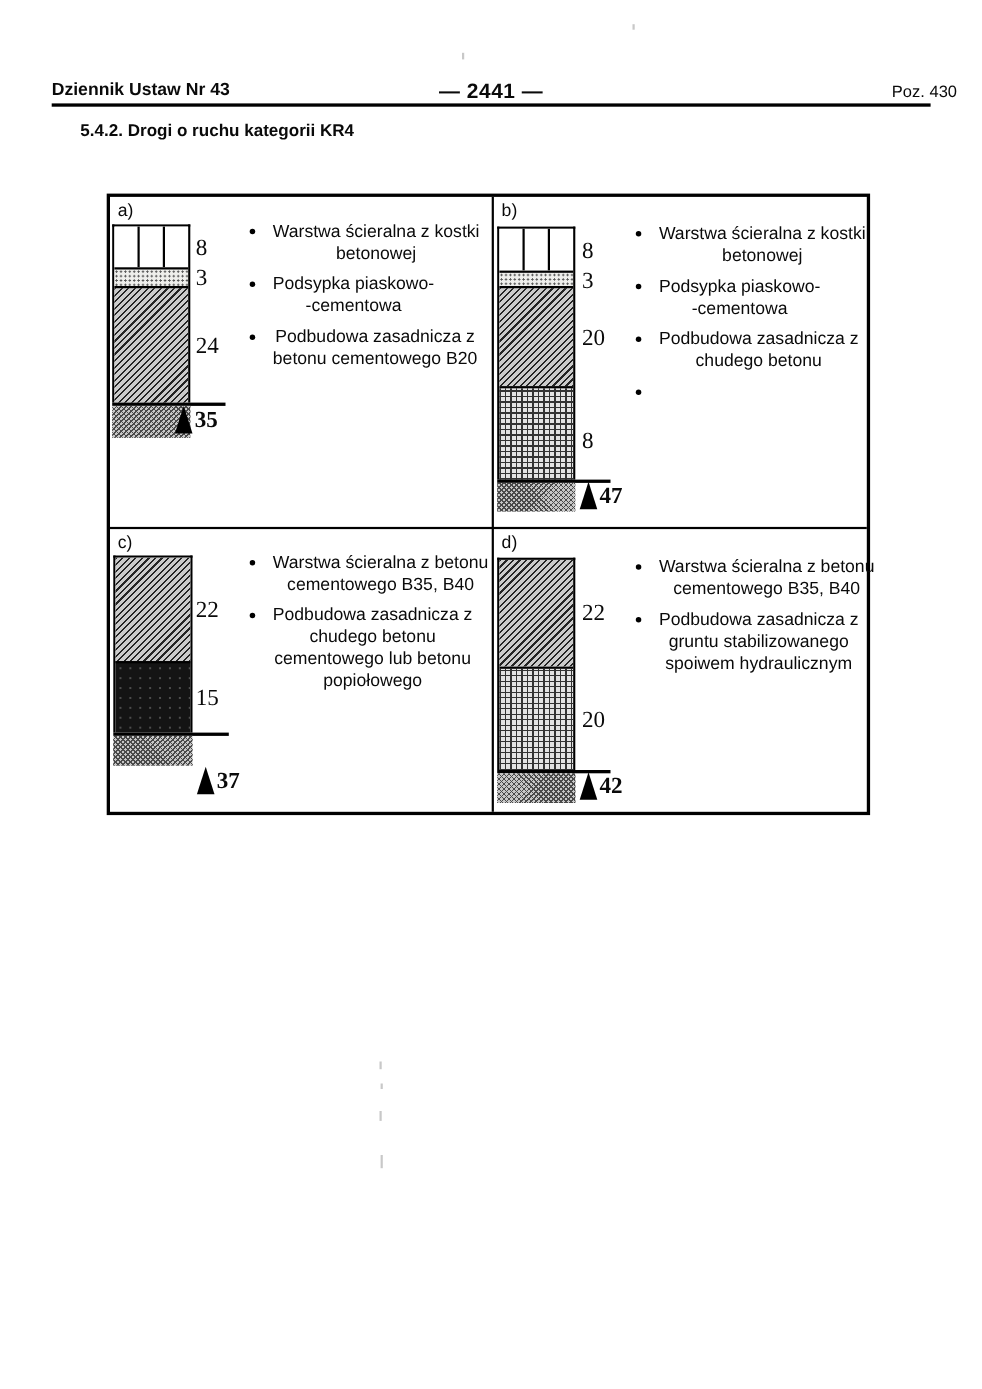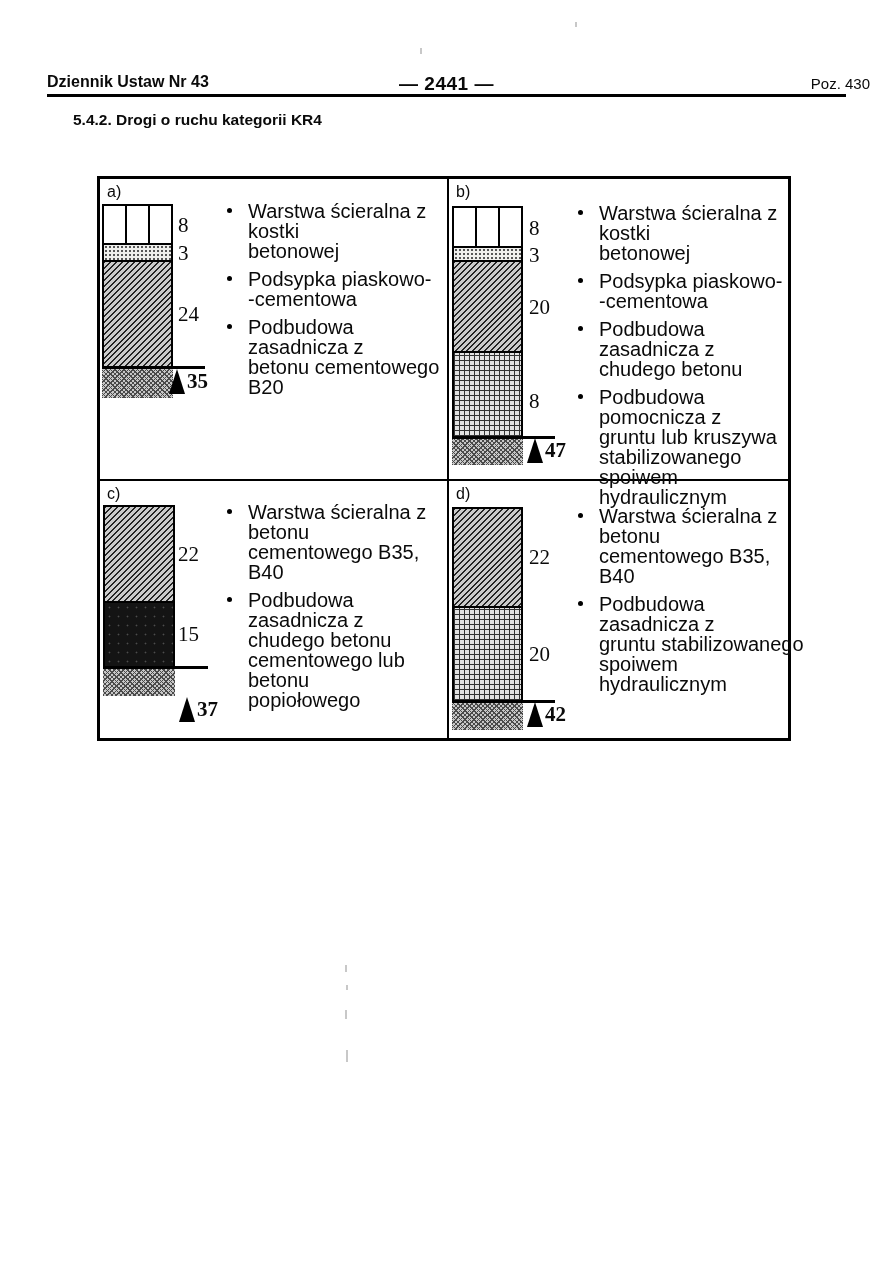--- a/index.html
+++ b/index.html
@@ -52,21 +52,21 @@
         font-size:21px;line-height:21px;}
   .depth{position:absolute;display:flex;align-items:flex-start;}
   .tri{width:0;height:0;border-left:8px solid transparent;border-right:8px solid transparent;
        border-bottom:25px solid #000;}
   .dnum{font-family:"Liberation Serif",serif;font-weight:bold;font-size:21px;line-height:25px;margin-left:2px;}
 
   
   .bullets{position:absolute;width:226px;}
   .bullet{display:flex;margin-bottom:8px;}
   .bdot{flex:0 0 auto;width:5px;height:5px;border-radius:50%;background:#000;margin:7px 16px 0 0;}
-  .btxt{font-size:20px;line-height:20px;white-space:pre-line;}
+  .btxt{font-size:16px;line-height:20px;white-space:pre-line;text-align:center;}
 
   
   .artifact{position:absolute;background:#9a9a9a;opacity:.55;}
 </style>
 </head>
 <body>
 
 <div class="page">
 
   <div class="abs h-left">Dziennik Ustaw Nr 43</div>
@@ -91,21 +91,21 @@
             </div>
           <div class="layer dots" style="height:15px;"></div>
           <div class="layer hatch" style="height:104px;"></div>
         </div>
         <div class="gline" style="top:162px;width:103px;"></div>
         <div class="sub" style="top:165px;width:71px;height:29px;"></div>
       </div>
       <div class="lnum" style="left:78px;top:46px;">8</div>
       <div class="lnum" style="left:78px;top:74px;">3</div>
       <div class="lnum" style="left:78px;top:135px;">24</div>
-      <div class="depth" style="left:69px;top:190px;justify-content:center;">
+      <div class="depth" style="left:59px;top:190px;justify-content:center;">
         <span class="tri"></span>
         <span class="dnum">35</span>
       </div>
       <div class="bullets" style="left:127px;top:22px;">
         <div class="bullet">
             <span class="bdot"></span>
             <span class="btxt">Warstwa ścieralna z kostki
 betonowej</span>
           </div>
         <div class="bullet">
@@ -156,24 +156,20 @@
             <span class="btxt">Podsypka piaskowo-
 -cementowa</span>
           </div>
         <div class="bullet">
             <span class="bdot"></span>
             <span class="btxt">Podbudowa zasadnicza z
 chudego betonu</span>
           </div>
         <div class="bullet">
             <span class="bdot"></span>
-            <span class="btxt">Podbudowa pomocnicza z
-gruntu lub kruszywa
-stabilizowanego spoiwem
-hydraulicznym</span>
           </div>
       </div>
     </section>
 
     <section class="quad q-c">
       <div class="quad-label">c)</div>
       <div class="column" style="left:3px;top:24px;width:72px;">
         <div class="layers">
           <div class="layer hatch" style="height:94px;"></div>
           <div class="layer dark" style="height:63px;"></div>

